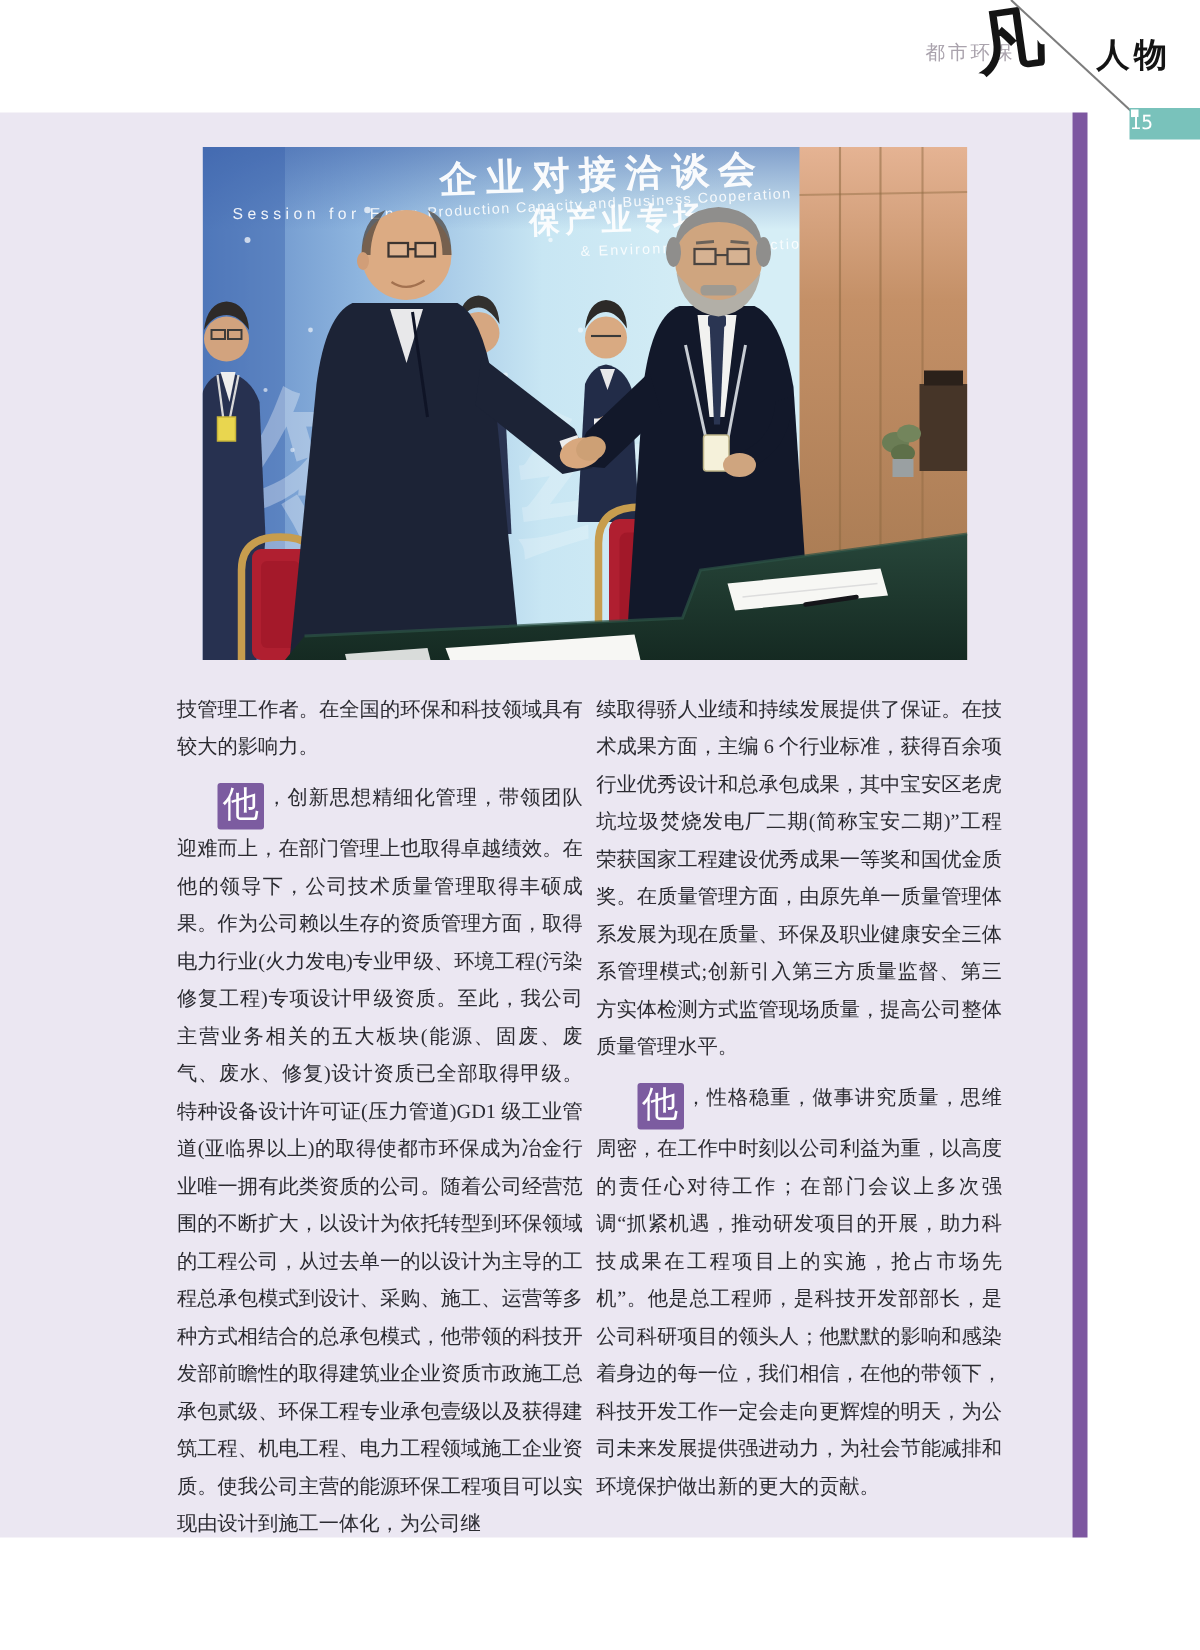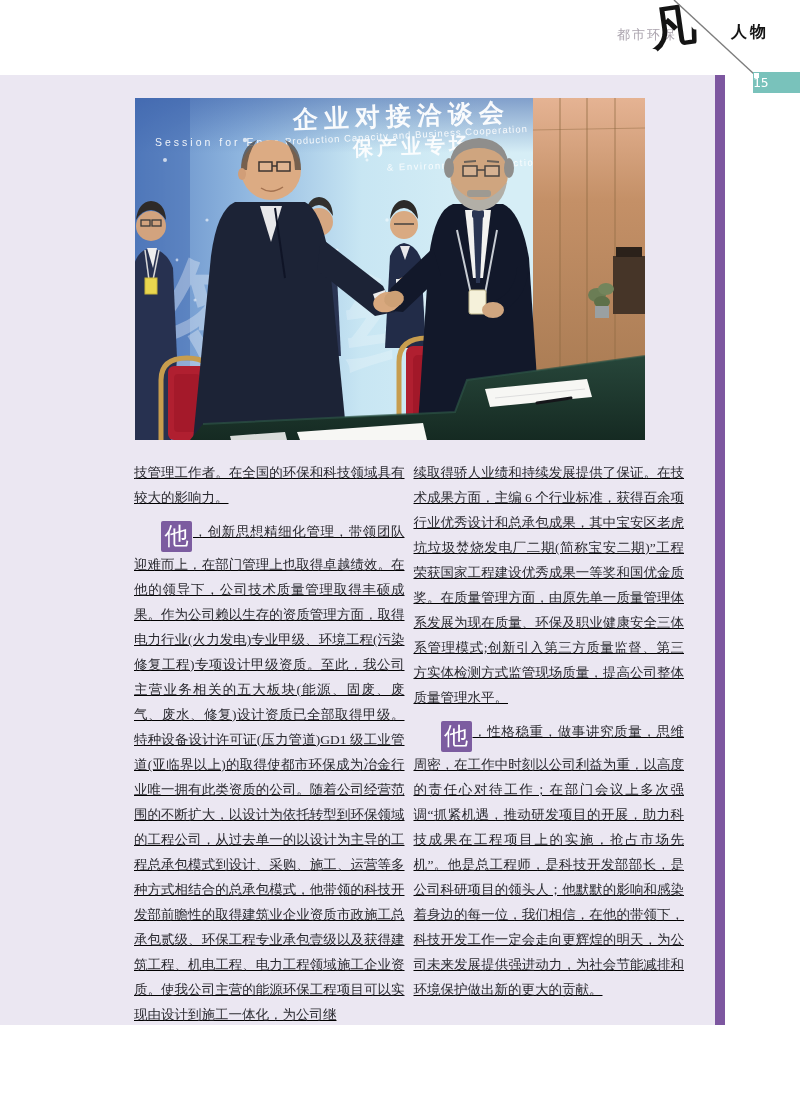--- a/index.html
+++ b/index.html
@@ -4,40 +4,40 @@
 <style>
   html,body{margin:0;padding:0;}
   .page{position:relative;width:800px;height:1100px;background:#ffffff;overflow:hidden;
         font-family:"Liberation Sans",sans-serif;}
 
   
   .brand-text{position:absolute;left:617px;top:26px;font-size:13px;letter-spacing:2px;
               color:#aaa3ad;font-family:"Liberation Sans",sans-serif;}
   .brand-glyph{position:absolute;left:650px;top:4px;font-size:46px;line-height:46px;color:#141414;
                font-family:"DejaVu Serif",serif;font-weight:bold;transform:rotate(-8deg);}
-  .section-label{position:absolute;left:731px;top:22px;font-size:16px;font-weight:bold;
+  .section-label{position:absolute;left:731px;top:22px;font-size:22px;font-weight:bold;
                  letter-spacing:3px;color:#141414;}
   .header-line{position:absolute;left:0;top:0;width:800px;height:90px;pointer-events:none;}
 
   
   .page-badge{position:absolute;left:753px;top:72px;width:47px;height:21px;background:#79c2bb;
               display:flex;align-items:center;justify-content:flex-start;}
   .page-badge .num{color:#ffffff;font-family:"DejaVu Sans Mono",monospace;font-size:13px;}
   .badge-corner{position:absolute;left:1px;top:1px;width:5px;height:5px;background:#ffffff;}
 
   
   .content-bg{position:absolute;left:0;top:75px;width:715px;height:950px;background:#ebe7f2;}
   .accent-sidebar{position:absolute;left:715px;top:75px;width:10px;height:950px;background:#7d57a0;}
 
   
   .article-photo{position:absolute;left:135px;top:98px;width:510px;height:342px;overflow:hidden;}
   .article-photo svg{display:block;}
 
   
-  .columns{position:absolute;left:134px;top:460px;width:550px;display:flex;gap:9px;text-decoration:underline;}
+  .columns{position:absolute;left:118px;top:460px;width:550px;display:flex;gap:9px;}
   .col{width:271px;font-family:"Liberation Serif","DejaVu Serif",serif;font-size:13.5px;
        line-height:25px;text-align:justify;color:#2b2b31;}
   .col p{margin:0;}
   .col p.cont{text-indent:0;}
   .col p.lead{margin-top:9px;text-indent:27px;}
   .dropcap{display:inline-block;width:31px;height:31px;background:#7c5ca0;color:#ffffff;
            font-size:24px;line-height:31px;text-align:center;vertical-align:-8px;
            border-radius:2px;margin-right:1px;text-indent:0;
            font-family:"Liberation Serif","DejaVu Serif",serif;}
 </style>

